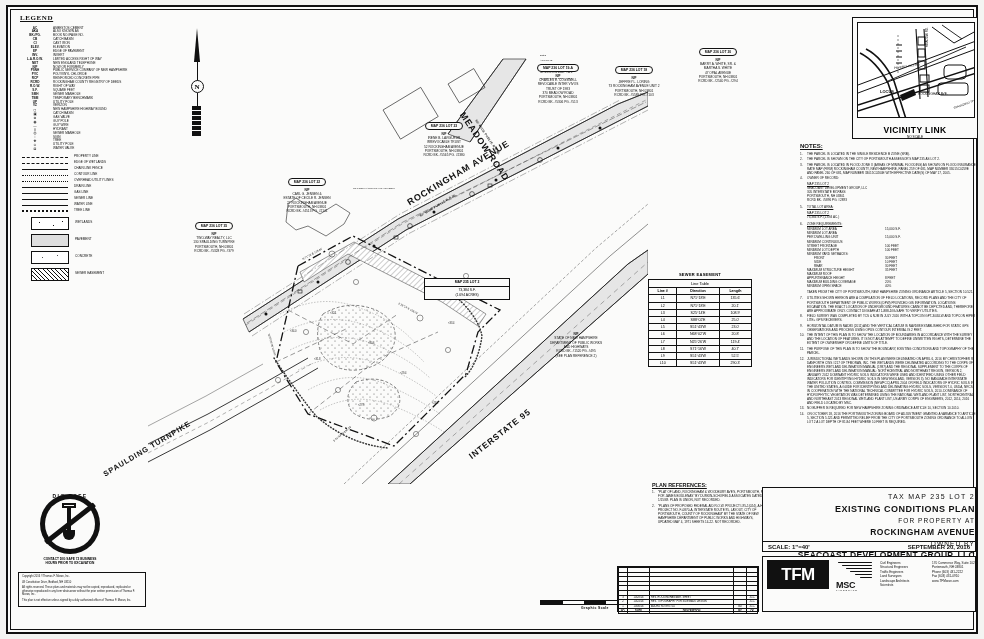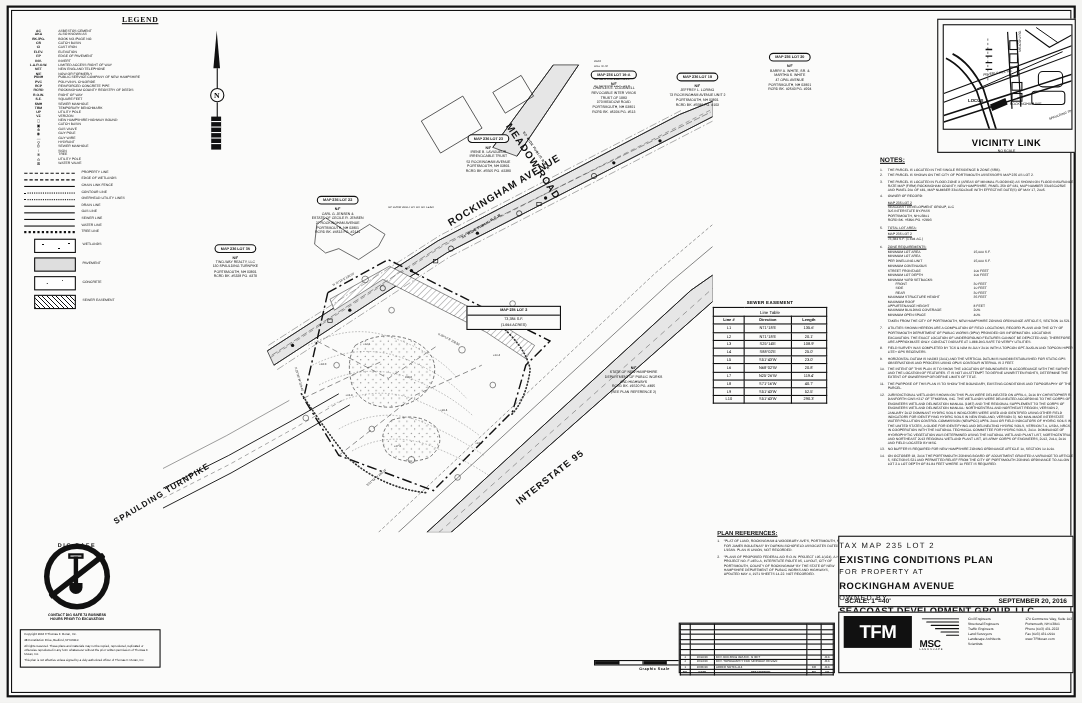--- a/index.html
+++ b/index.html
@@ -27,21 +27,21 @@
   }
 
   
   #legend {
     position: absolute; left: 20px; top: 14px;
     width: 124px; height: 300px;
     font-size: 3.1px; line-height: 1.22;
     color: #111;
   }
   #legend .lg-title {
-    text-align: right; font-weight: bold; font-size: 7px;
+    text-align: left; font-weight: bold; font-size: 7px;
     letter-spacing: .6px; text-decoration: underline;
     margin-bottom: 4px; font-family: "Liberation Serif", serif;
   }
   .lg-row { display: flex; align-items: center; height: 3.9px; }
   .lg-ab { width: 30px; text-align: center; font-weight: bold; flex: none; }
   .lg-df { flex: 1; padding-left: 3px; }
   .lg-sym { width: 30px; display: flex; align-items: center; justify-content: center; flex: none; height: 3.9px; }
 
   .lg-line-rows { margin-top: 3px; }
   .lg-lrow { display: flex; align-items: center; height: 6px; }
@@ -189,21 +189,21 @@
   #gscale { position:absolute; left: 540px; top: 600px; width: 110px; text-align:center; }
   #gscale .gs-bar { display:flex; height: 5px; border:.7px solid #111; }
   #gscale .gs-bar div { flex:1; border-right:.7px solid #111; }
   #gscale .gs-bar div:last-child { border-right: none; }
   #gscale .gs-bar .fill { background:#111; }
   #gscale .gs-lab { font-size: 3.4px; margin-top:1px; letter-spacing:.4px; font-weight:bold;}
 
   
   #titleblock {
     position:absolute; left: 762px; top: 487px; width: 214px; height: 65px;
-    border: 1.2px solid #111; background:#fbfbfa; text-align:left;
+    border: 1.2px solid #111; background:#fbfbfa; text-align:right;
   }
   #titleblock .tb1 { font-size: 7px; letter-spacing: 1.3px; margin-top: 5px; color:#111; }
   #titleblock .tb2 { font-size: 9px; font-weight:bold; letter-spacing: .5px; margin-top: 4px; color:#111;}
   #titleblock .tb3 { font-size: 6.5px; letter-spacing: 1.1px; margin-top: 3px; color:#111;}
   #titleblock .tb4 { font-size: 8.5px; font-weight:bold; letter-spacing: .5px; margin-top: 3px; color:#111;}
   #titleblock .tb5 { font-size: 6.5px; letter-spacing: 1.1px; margin-top: 3px; color:#111;}
   #titleblock .tb6 { font-size: 8.5px; font-weight:bold; letter-spacing: .3px; margin-top: 3px; color:#111;}
   #titleblock .tbfoot {
     position:absolute; left:0; bottom: 1px; width:100%;
     display:flex; justify-content: space-between; padding: 0 5px;

